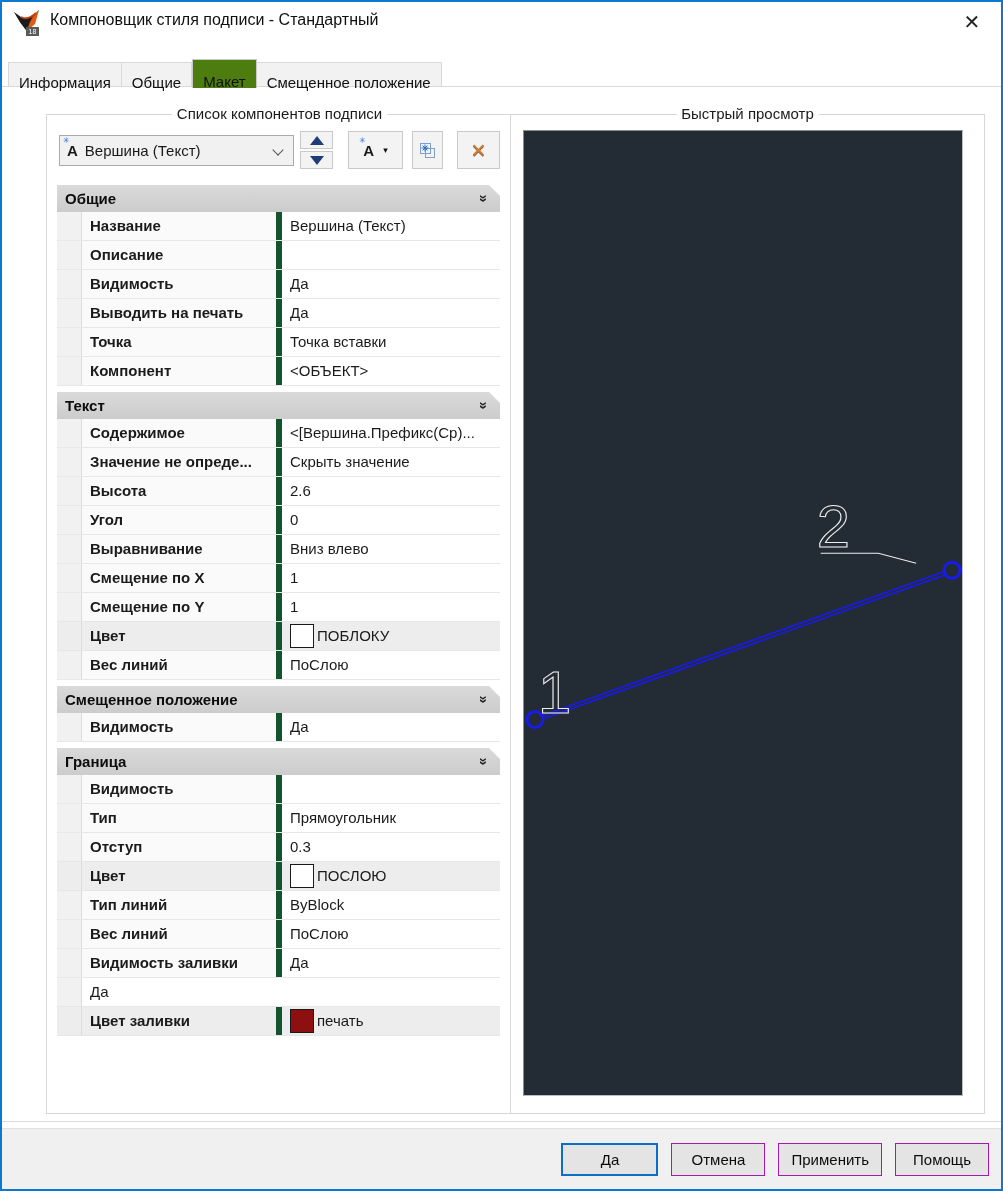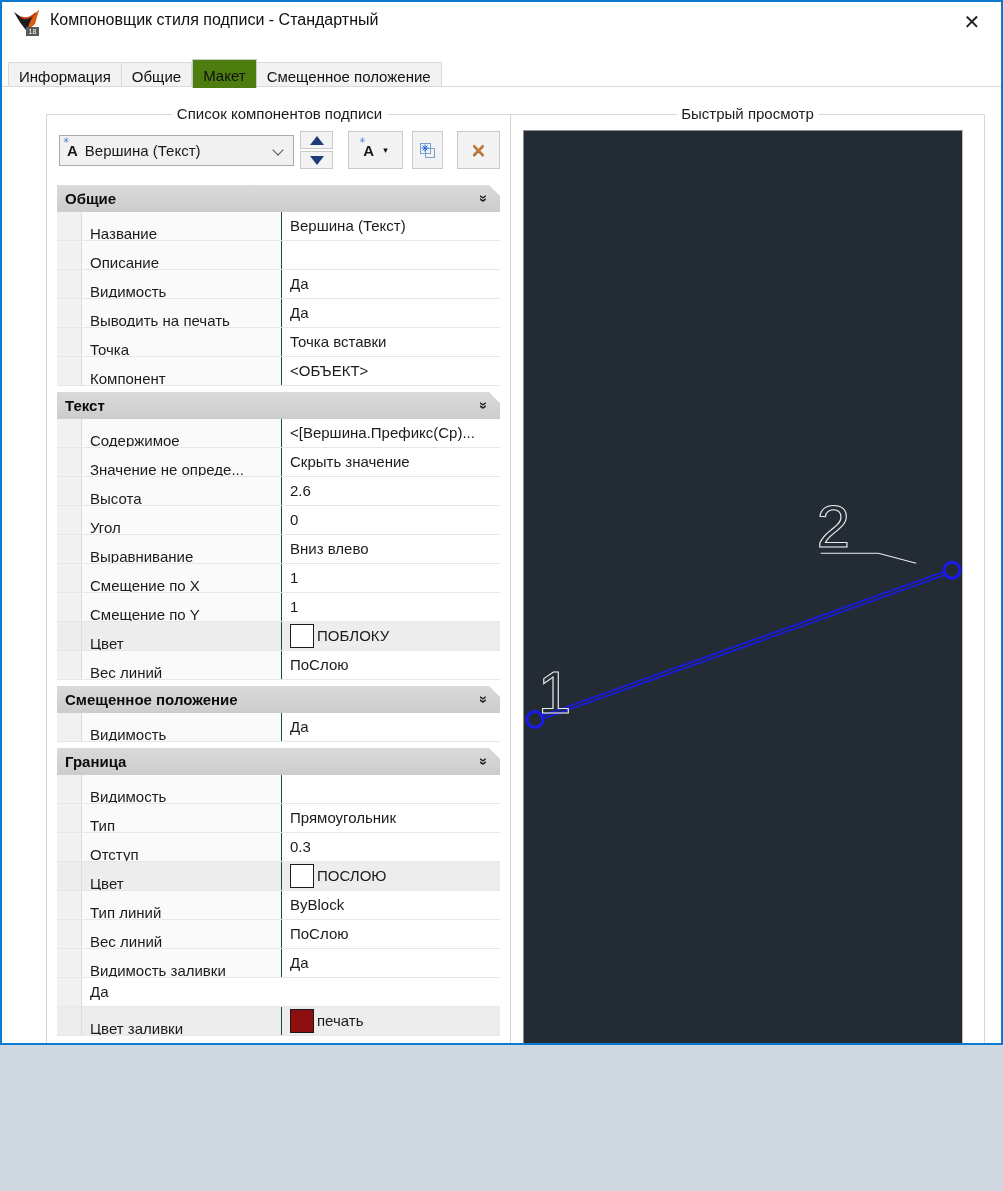--- a/index.html
+++ b/index.html
@@ -1,29 +1,29 @@
 <!DOCTYPE html>
 <html><head>
 <meta charset="utf-8">
 <style>
   html,body{margin:0;padding:0;background:#cfd8e0;}
   *{box-sizing:border-box;font-family:"Liberation Sans","DejaVu Sans",sans-serif;}
-  .window{position:relative;width:1003px;height:1045px;background:#ffffff;overflow:hidden;}
+  .window{position:relative;width:1003px;height:1191px;background:#ffffff;overflow:hidden;}
   .win-border{position:absolute;inset:0;border:2px solid #0b79d0;pointer-events:none;z-index:50;}
 
   
   .titlebar{position:absolute;left:0;top:0;width:100%;height:45px;background:#fff;}
   .app-icon{position:absolute;left:12px;top:7px;width:30px;height:30px;}
   .win-title{position:absolute;left:50px;top:11px;font-size:16px;color:#101010;white-space:nowrap;}
   .close-btn{position:absolute;right:8px;top:4px;width:46px;height:36px;border:0;background:transparent;
     font-size:20px;font-weight:300;color:#222;cursor:pointer;line-height:36px;text-align:center;padding:0;}
 
   
   .tabbar{position:absolute;left:8px;top:58px;height:29px;display:flex;align-items:flex-end;z-index:5;}
-  .tab{height:25px;line-height:23px;padding:2px 10px;font-size:15px;color:#111;background:#f2f2f2;
+  .tab{height:25px;line-height:23px;padding:8px 10px;font-size:15px;color:#111;background:#f2f2f2;
     border:1px solid #d9d9d9;border-left-width:0;cursor:pointer;white-space:nowrap;}
   .tab:first-child{border-left-width:1px;}
   .tab.active{height:29px;line-height:27px;background:#4d7c0f;border:1px solid #c9c9c9;border-bottom:0;
     margin-bottom:-1px;position:relative;z-index:6;}
   .tabpage{position:absolute;left:0;top:86px;width:1003px;height:1036px;background:#fff;
     border-top:1px solid #d9d9d9;border-bottom:1px solid #dcdcdc;}
 
   
   .groupbox{position:absolute;border:1px solid #d7d7d7;background:#fff;}
   .gb-left{left:30px;top:27px;width:467px;height:1000px;margin-left:16px;}
@@ -53,22 +53,22 @@
   .section{margin-bottom:6px;}
   .sec-header{position:relative;height:27px;line-height:27px;background:#d2d2d2;
     background:linear-gradient(#dadada,#cccccc);padding-left:8px;font-size:15px;font-weight:bold;
     color:#0c0c0c;cursor:pointer;}
   .sec-header::after{content:"";position:absolute;right:0;top:0;border-left:11px solid transparent;
     border-top:11px solid #ffffff;}
   .sec-chev{position:absolute;right:12px;top:0;font-weight:bold;font-size:14px;color:#222;
     display:inline-block;transform:rotate(90deg);}
   .prow{display:flex;height:29px;border-bottom:1px solid #e7e7e7;background:#fff;font-size:15px;color:#1b1b1b;}
   .gutter{width:25px;background:#f1f1f1;border-right:1px solid #dcdcdc;flex:0 0 auto;}
-  .plabel{width:200px;flex:0 0 auto;background:#fafafa;border-right:1px solid #14532d;
-    padding:8px 4px 0 8px;line-height:28px;white-space:nowrap;overflow:hidden;}
+  .plabel{width:200px;flex:0 0 auto;background:#fafafa;border-right:6px solid #14532d;
+    padding:0 4px 0 8px;line-height:28px;white-space:nowrap;overflow:hidden;font-weight:bold;}
   .pvalue{flex:1;background:#fff;padding-left:8px;line-height:28px;display:flex;align-items:center;
     white-space:nowrap;overflow:hidden;cursor:default;}
   .prow.hl .plabel,.prow.hl .pvalue,.prow.hl .gutter{background:#ededed;}
   .swatch{width:24px;height:24px;border:1px solid #1a1a1a;margin-right:3px;flex:0 0 auto;}
 
   
   .canvas{position:absolute;left:12px;top:15px;width:440px;height:966px;background:#232b35;
     border:1px solid #8d8d8d;border-right-color:#bdbdbd;border-bottom-color:#bdbdbd;}
   .canvas svg{display:block;width:100%;height:100%;}
 

